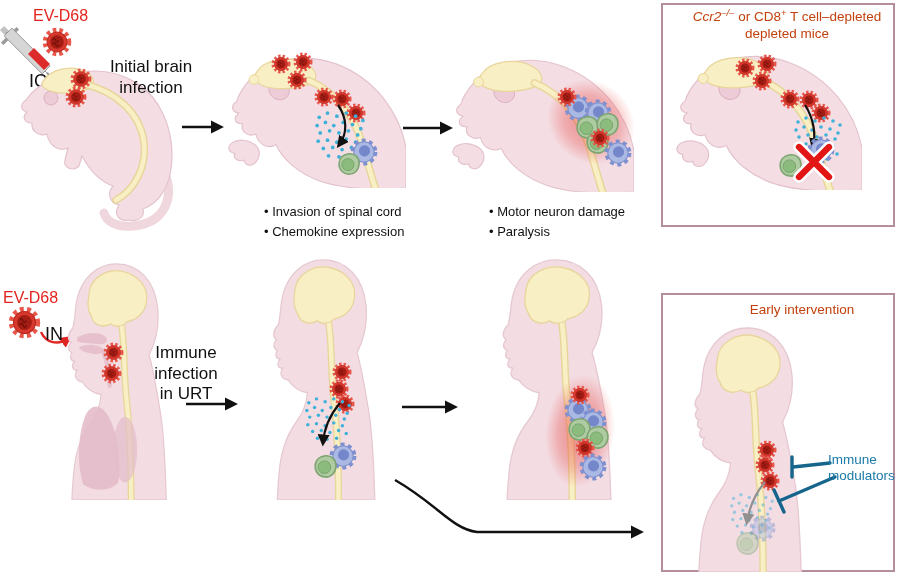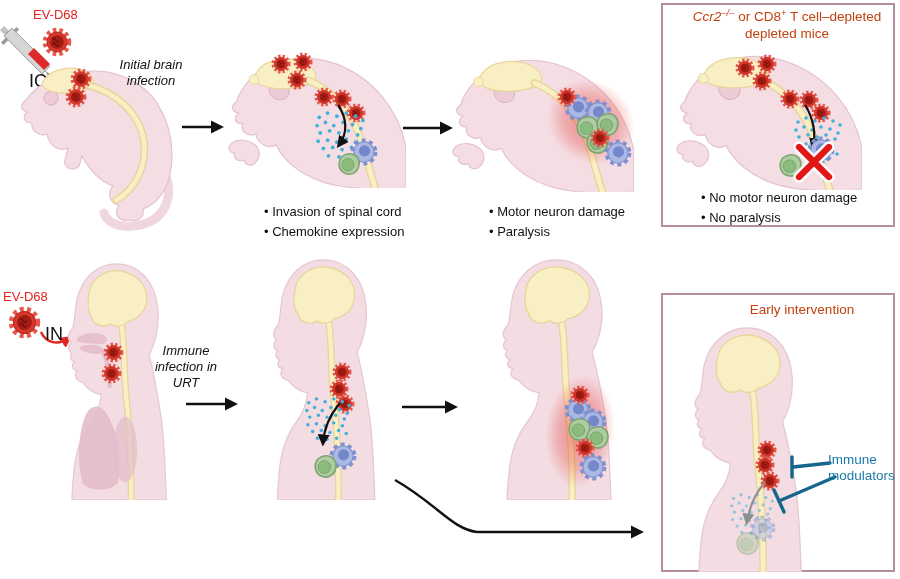--- a/index.html
+++ b/index.html
@@ -1,20 +1,20 @@
 <!DOCTYPE html>
 <html><head>
 <meta charset="utf-8">
 <style>
   html,body{margin:0;padding:0;background:#fff;}
   #scene{position:relative;width:900px;height:579px;background:#fff;overflow:hidden;
          font-family:"Liberation Sans","DejaVu Sans",sans-serif;color:#111;}
-  .lbl-red{position:absolute;font-size:13px;font-weight:500;color:#e3241f;white-space:nowrap;}
+  .lbl-red{position:absolute;font-size:16px;font-weight:500;color:#e3241f;white-space:nowrap;}
   .lbl-route{position:absolute;font-size:18px;color:#111;}
-  .caption{position:absolute;font-size:13px;line-height:1.22;text-align:center;color:#111;font-style:italic;}
+  .caption{position:absolute;font-size:17px;line-height:1.22;text-align:center;color:#111;}
   .bullets{position:absolute;margin:0;padding:0;list-style:none;}
   .bullets li{font-size:13px;line-height:1.5;color:#111;white-space:nowrap;}
   .bullets li::before{content:"\2022\00a0";}
   .panel-box{position:absolute;border:2px solid #b58e9d;background:#fff;box-sizing:border-box;}
   .box-title{position:absolute;font-size:13.5px;line-height:1.25;text-align:center;color:#c2410c;padding-left:9px;}
   .box-title .it{font-style:italic;}
   .box-title sup{font-size:9.5px;line-height:0;}
   .glow{position:absolute;border-radius:50%;
         background:radial-gradient(closest-side,rgba(228,62,56,0.55) 0%,rgba(228,62,56,0.30) 45%,rgba(228,62,56,0) 72%);}
   .teal-label{position:absolute;font-size:13.5px;line-height:1.18;color:#1a7aa8;}
@@ -284,24 +284,20 @@
   </svg>
   <svg class="ov" style="left:806px;top:135px" width="30" height="30">
       <use href="#cellB" width="30" height="30"></use>
     </svg>
   <svg class="ov" style="left:777px;top:152px" width="27" height="27">
       <use href="#cellG" width="27" height="27"></use>
     </svg>
   <svg class="ov" style="left:791px;top:139px" width="46" height="46">
       <use href="#xmark" width="46" height="46"></use>
     </svg>
-  <ul class="bullets" style="left:701px;top:188px">
-    <li>No motor neuron damage</li>
-    <li>No paralysis</li>
-  </ul>
 
   <div class="lbl-red" style="left:3px;top:289px">EV-D68</div>
   <svg class="ov" style="left:8px;top:306px" width="33" height="33">
       <use href="#virus" width="33" height="33"></use>
     </svg>
   <svg class="ov" style="left:38px;top:327px" width="36" height="24">
     <path d="M3,5 C8,16 20,19 31,11" fill="none" stroke="#e02525" stroke-width="2.4" marker-end="url(#ah-red)"></path>
   </svg>
   <div class="lbl-route" style="left:45px;top:324px">IN</div>
 

